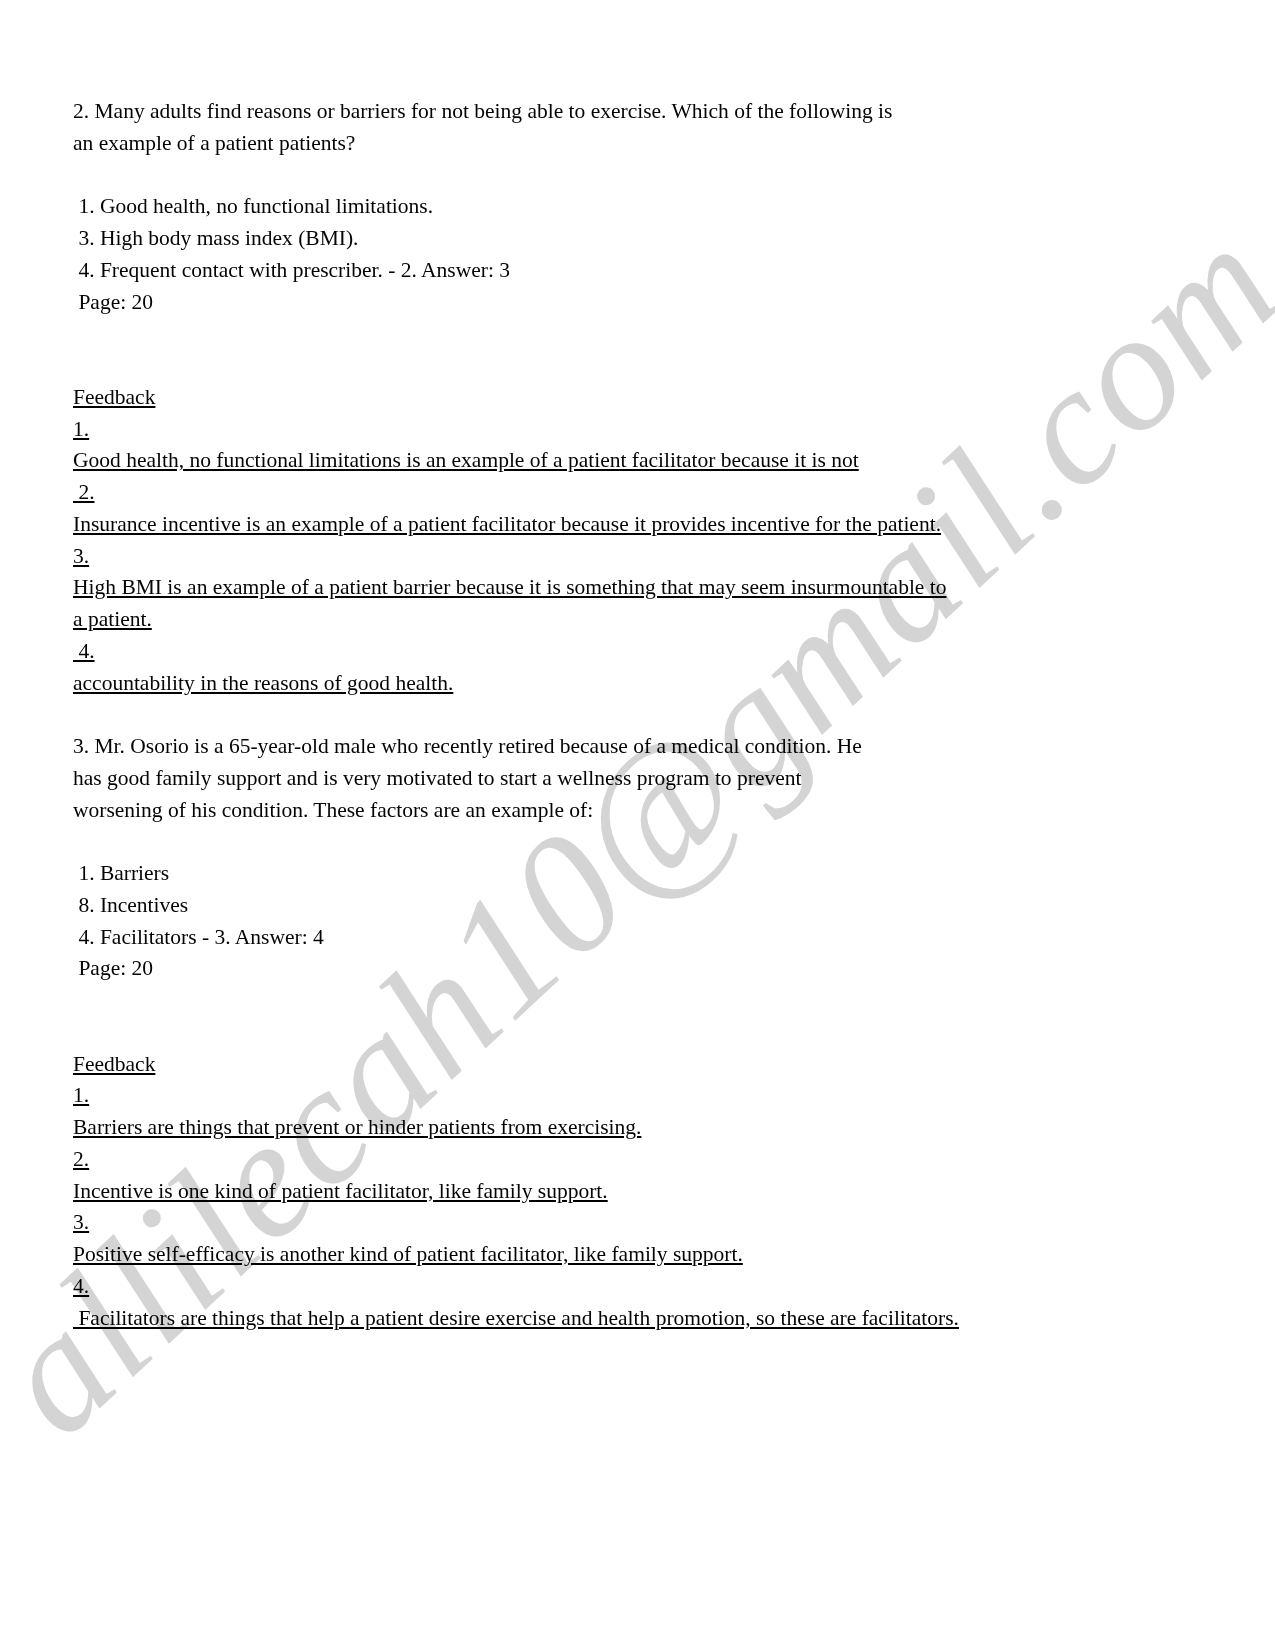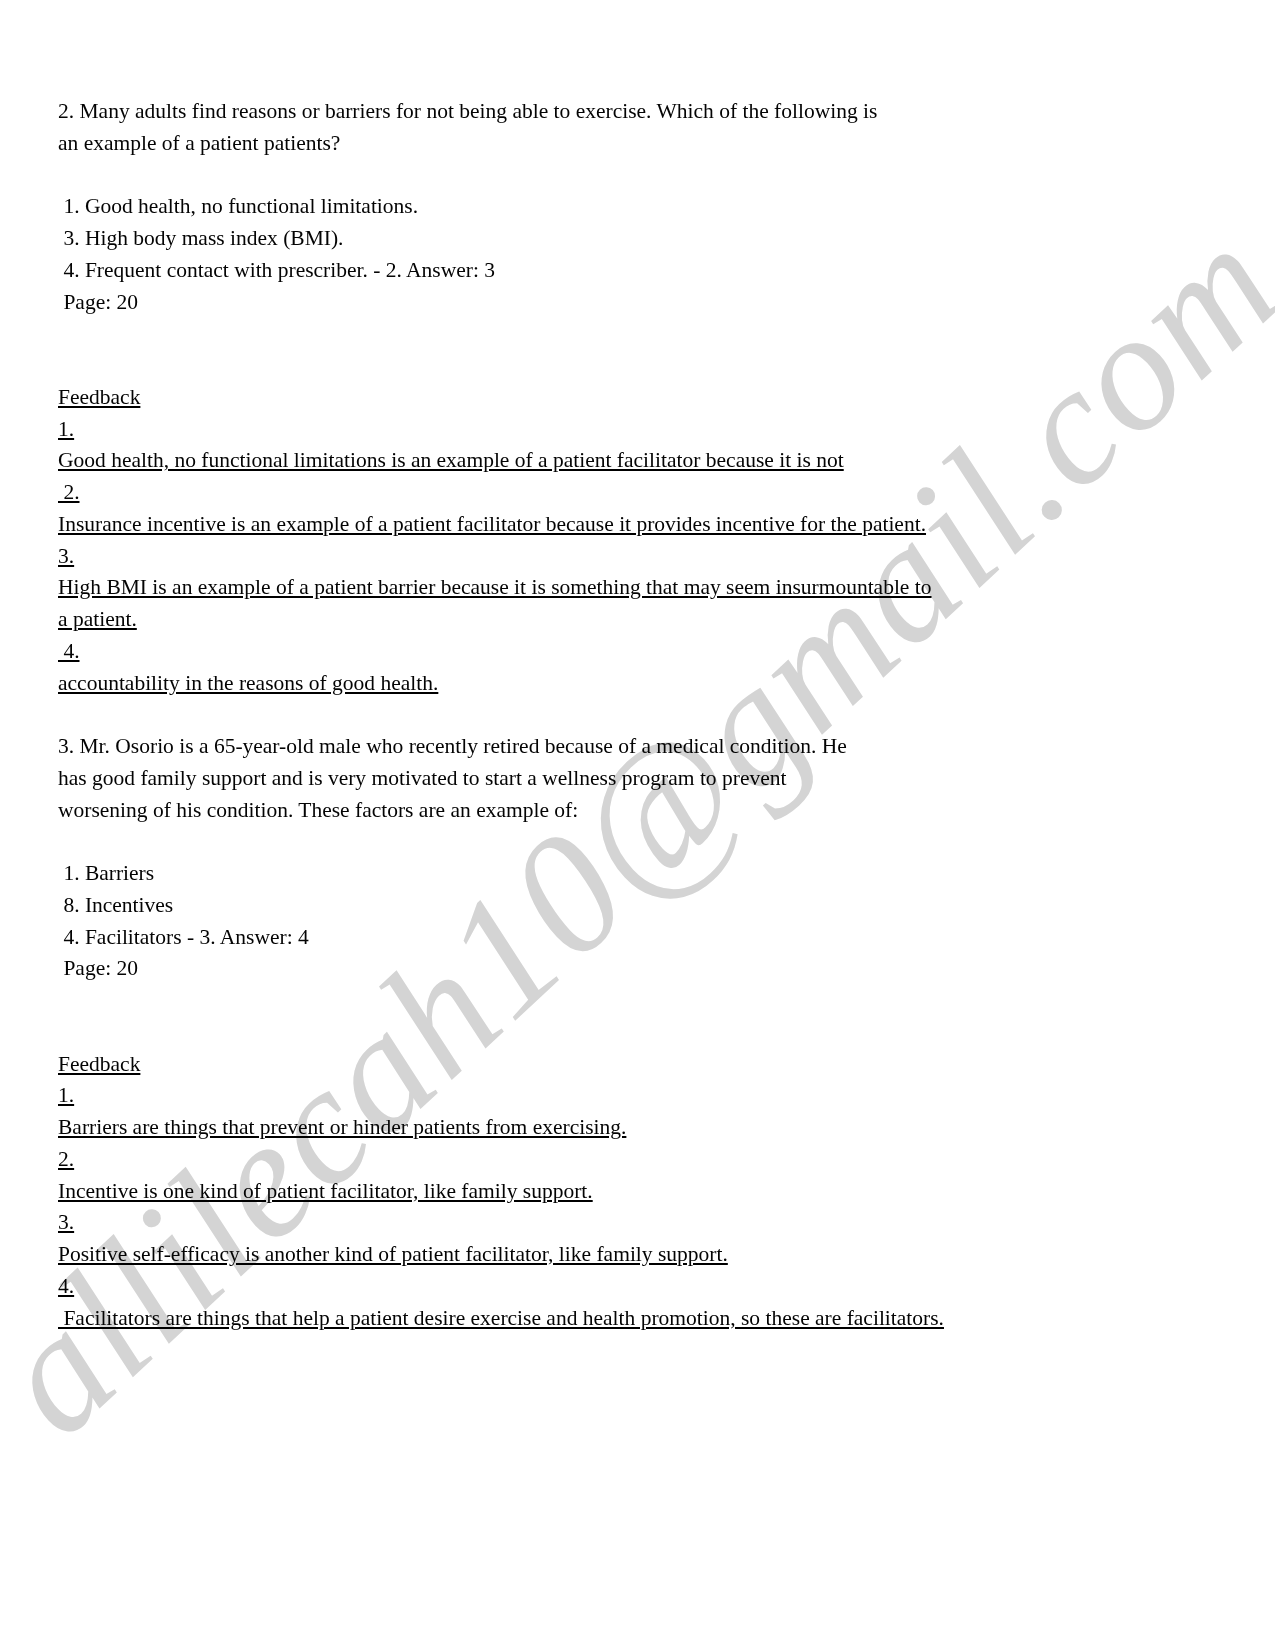--- a/index.html
+++ b/index.html
@@ -29,21 +29,21 @@
     font-size: 170px;
     letter-spacing: 2px;
     color: #d4d4d4;
     white-space: nowrap;
     z-index: 1;
     user-select: none;
   }
   .content {
     position: absolute;
     top: 96px;
-    left: 58px;
+    left: 73px;
     right: 30px;
     z-index: 2;
   }
   .line {
     font-size: 21.5px;
     line-height: var(--lh);
     min-height: var(--lh);
     white-space: pre;
     color: #040404;
   }

